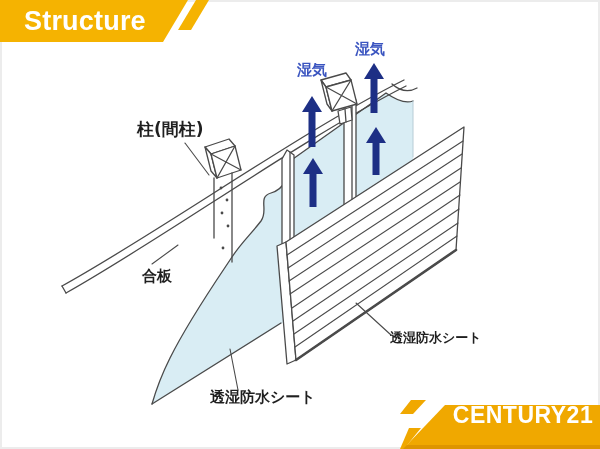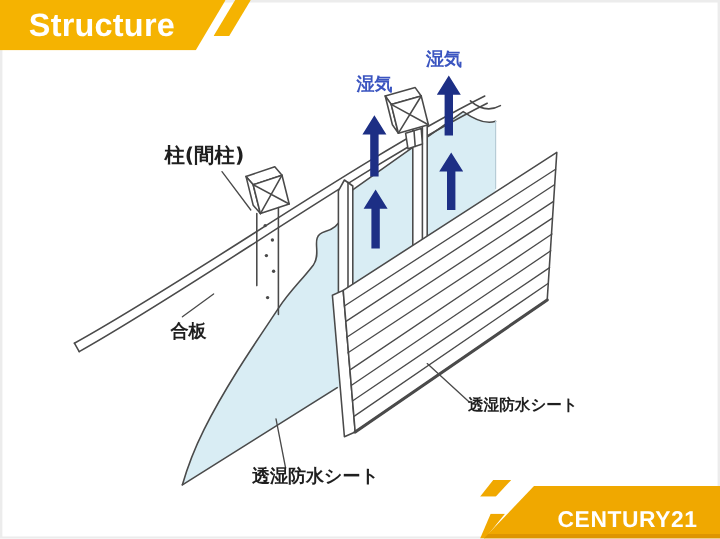--- a/index.html
+++ b/index.html
@@ -44,22 +44,22 @@
          font-family:"DejaVu Sans","Liberation Sans",sans-serif;text-align:center;}
   .moist-left{left:297px;top:61px;}
   .moist-right{left:355px;top:40px;}
   
   .logo{position:absolute;right:0;bottom:0;width:200px;height:49px;}
   .logo-main{
     position:absolute;left:0;top:0;width:200px;height:49px;background:var(--logo-gold);
     clip-path:polygon(45px 5px,200px 5px,200px 49px,3px 49px);
   }
   .logo-brand{
-    position:absolute;left:50px;right:4px;top:22px;text-align:center;
-    color:#ffffff;font-size:19px;font-weight:bold;letter-spacing:.5px;line-height:24px;
+    position:absolute;left:50px;right:4px;top:3px;text-align:center;
+    color:#ffffff;font-size:23px;font-weight:bold;letter-spacing:.5px;line-height:24px;
   }
   .logo-tagline{
     position:absolute;left:50px;right:4px;top:30px;text-align:center;
     color:var(--tagline);font-size:8px;font-weight:bold;letter-spacing:.2px;
   }
   .logo-strip{position:absolute;left:0;right:0;bottom:0;height:4px;background:var(--logo-gold-dark);}
   .logo-frag1{
     position:absolute;left:0;top:0;width:60px;height:14px;background:var(--logo-gold);
     clip-path:polygon(11px 0,26px 0,13px 14px,0 14px);
   }

